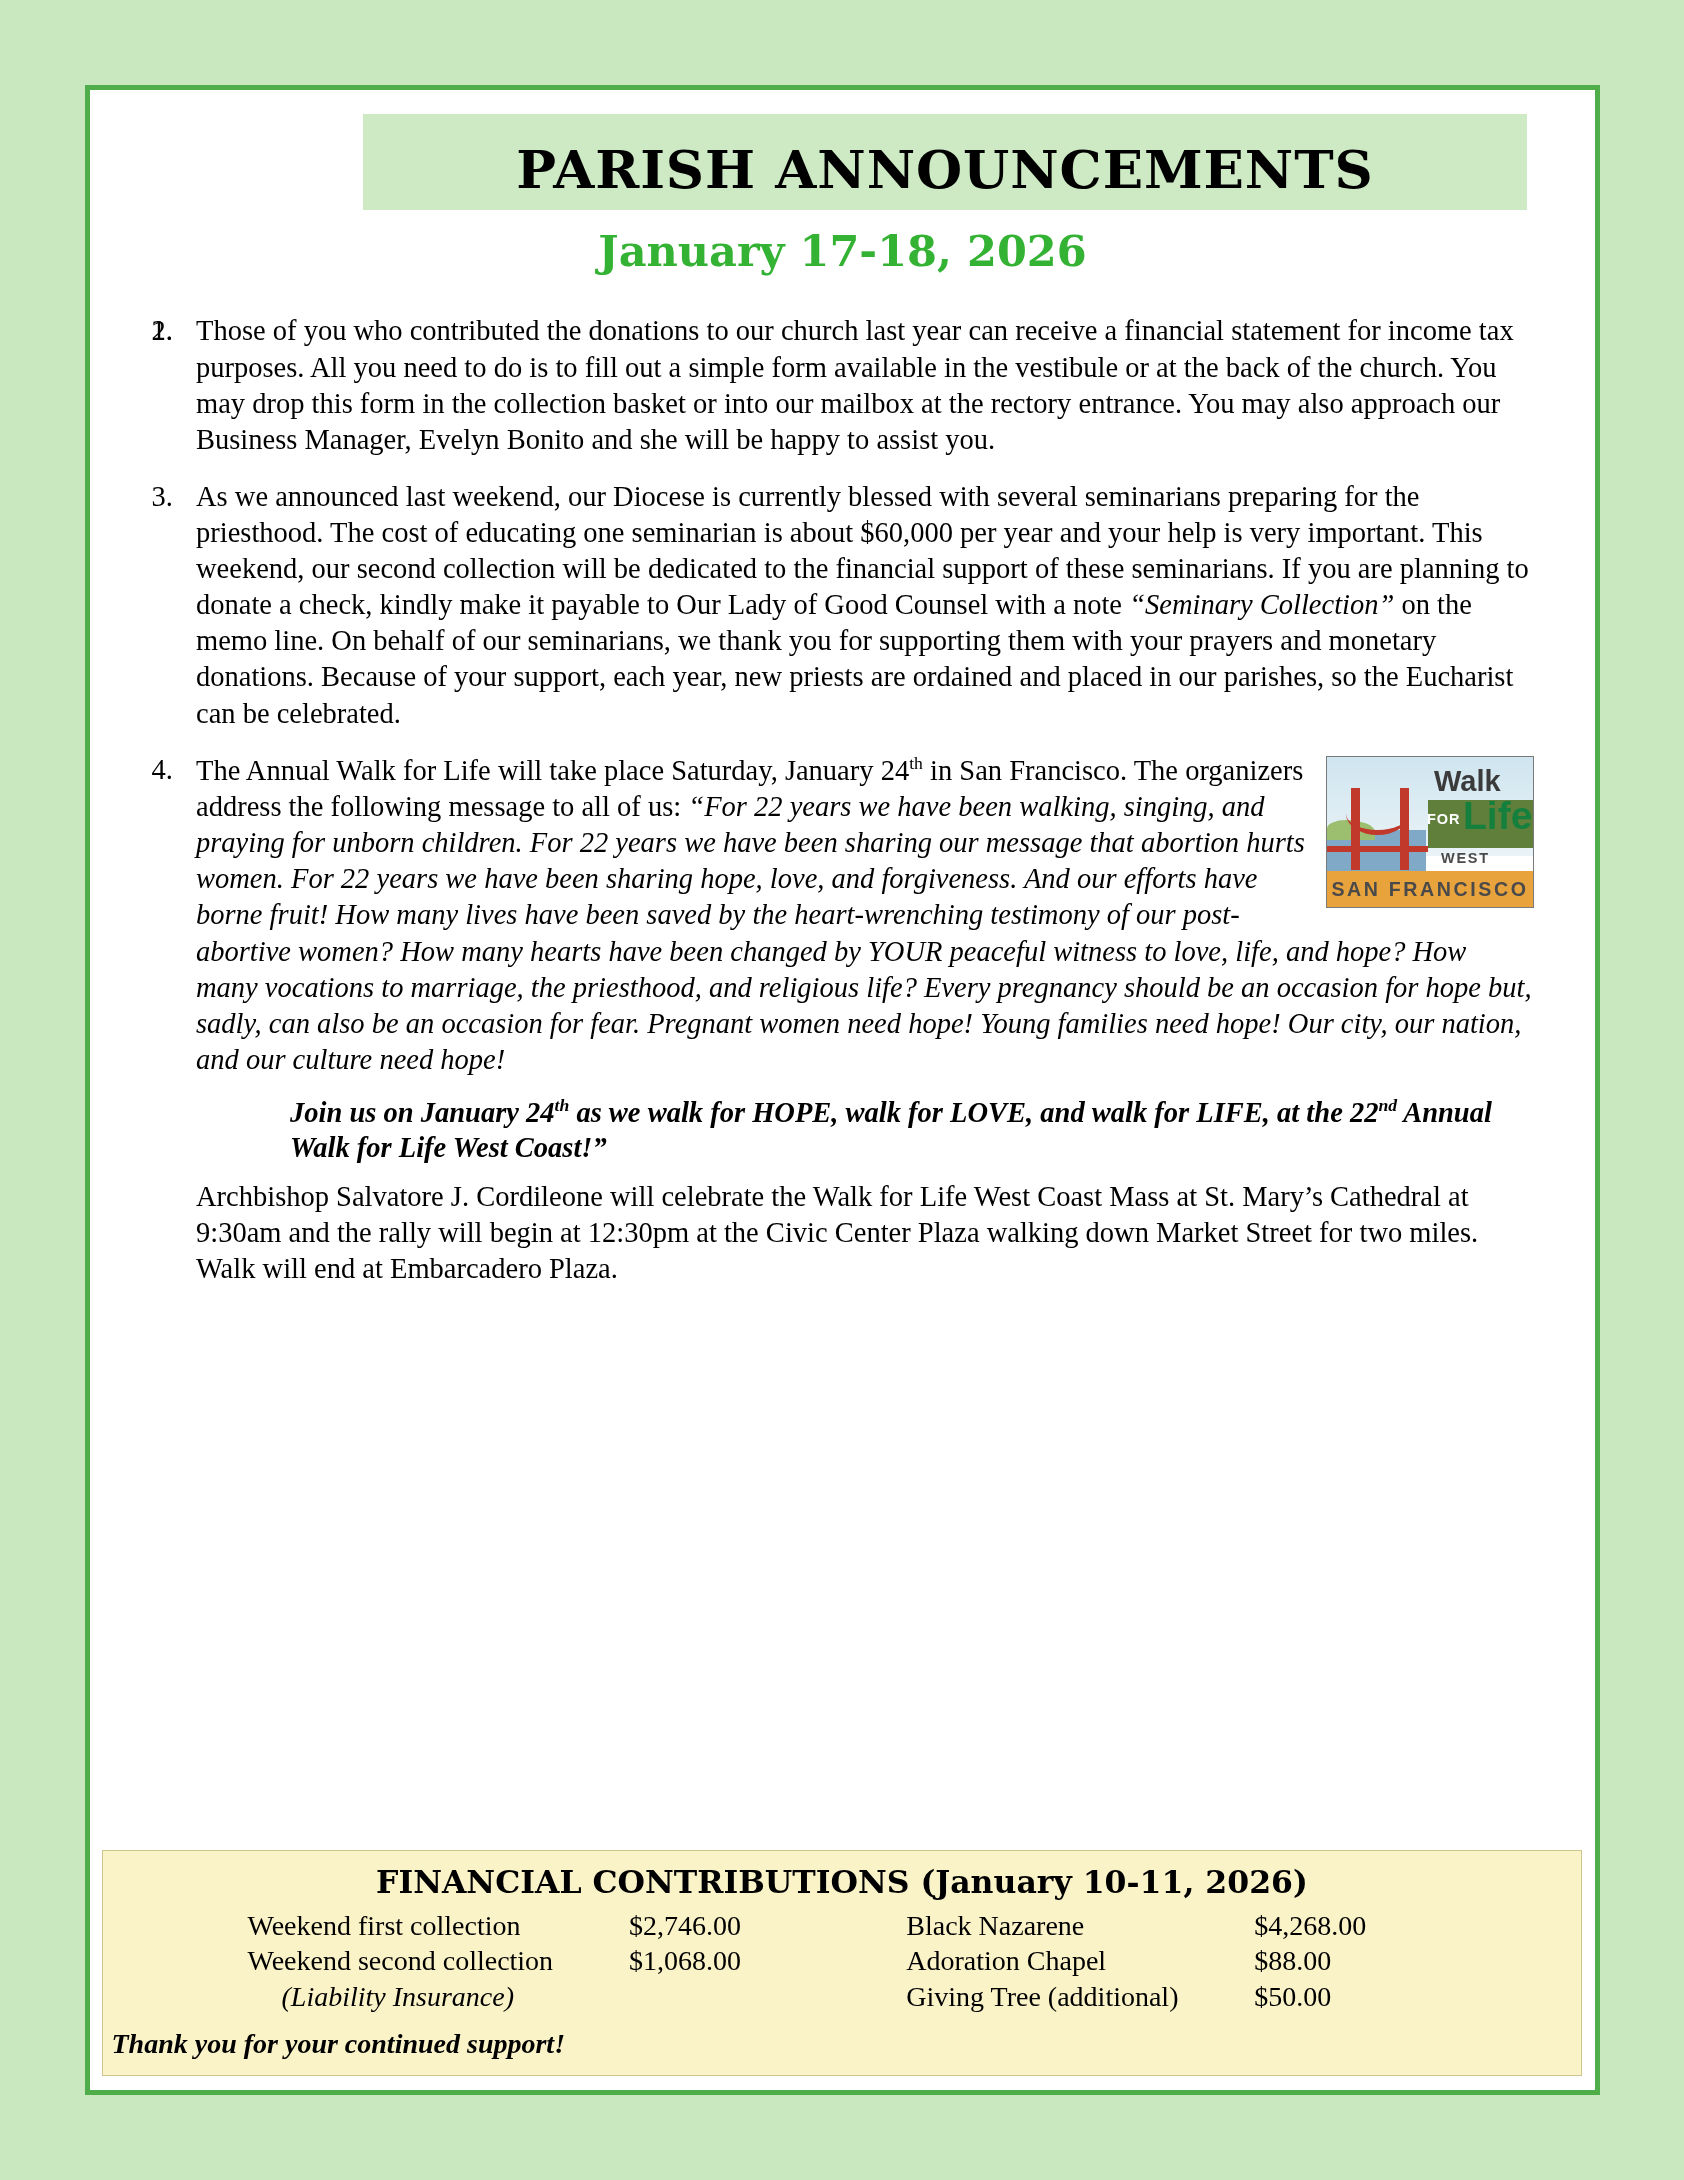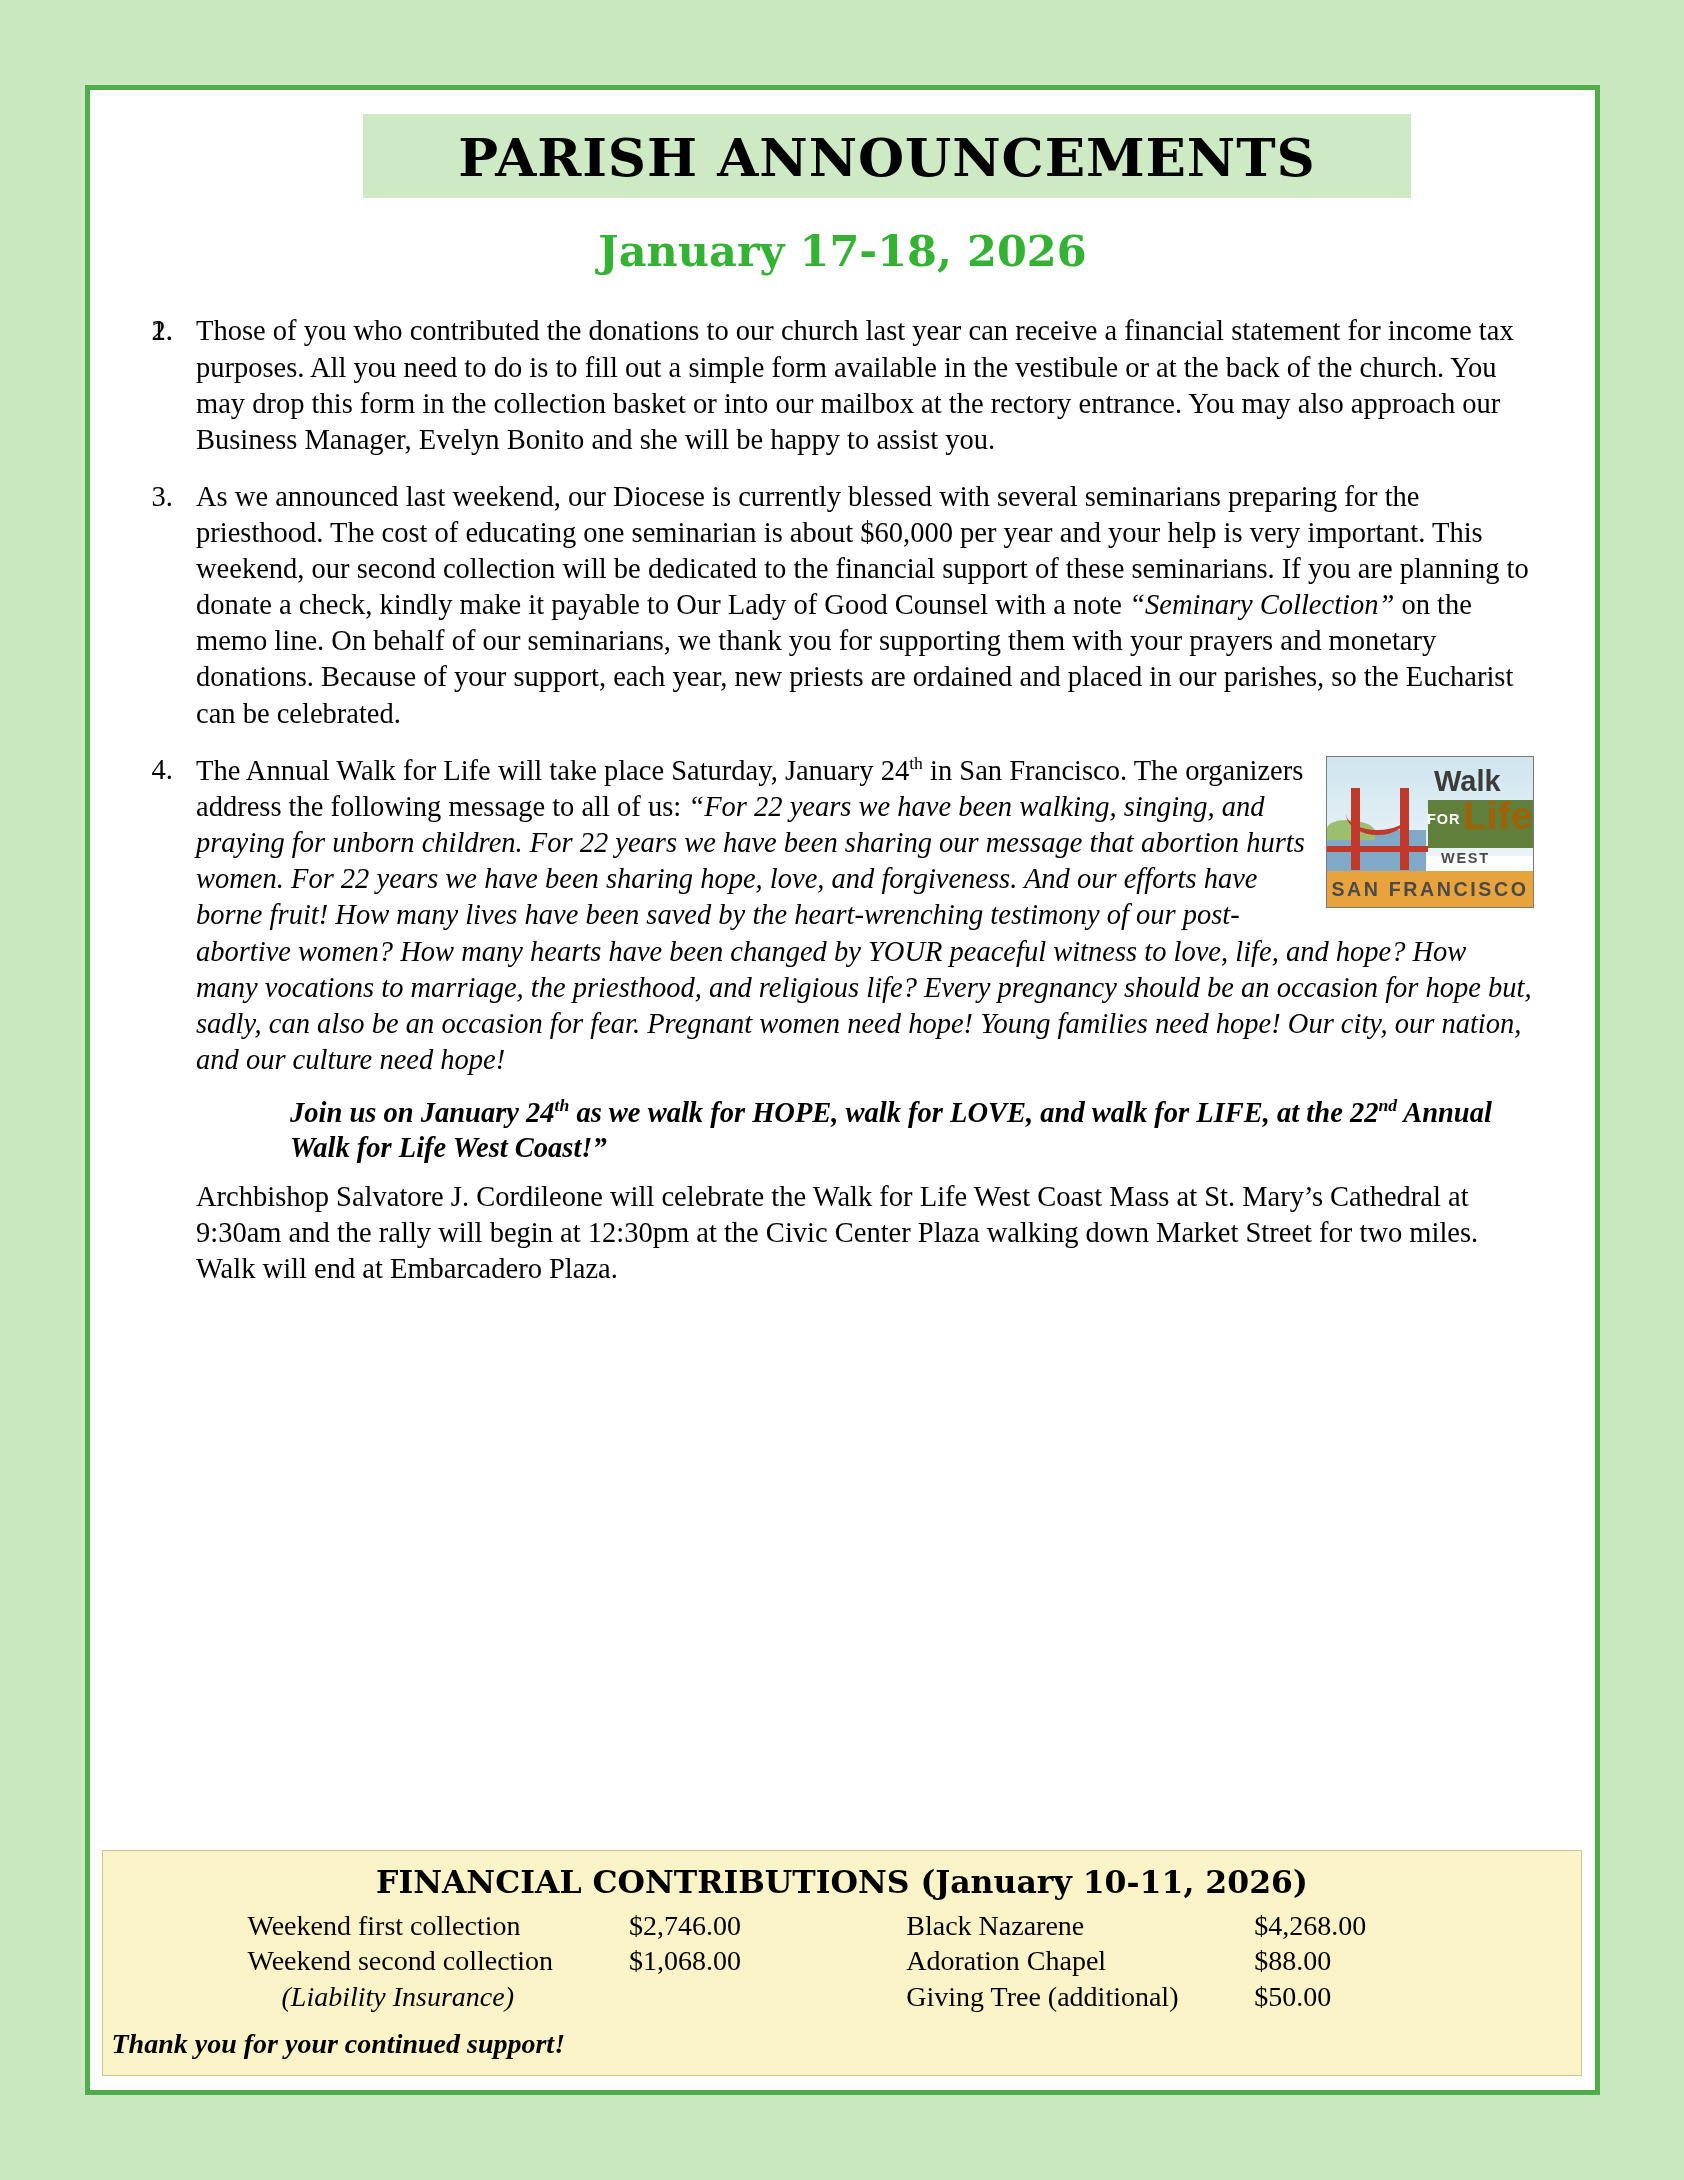--- a/index.html
+++ b/index.html
@@ -26,24 +26,24 @@
   .inner {
     position: relative;
     width: 100%;
     height: 100%;
     box-sizing: border-box;
   }
   .title-band {
     position: absolute;
     left: 273px;
     top: 24px;
-    width: 1048px;
+    width: 1164px;
     background: #cdeac4;
     text-align: center;
-    padding: 14px 0 12px 0;
+    padding: 26px 0 12px 0;
   }
   .title-band .title {
     font-family: "DejaVu Serif", serif;
     font-weight: bold;
     font-size: 53px;
     letter-spacing: 0.9px;
     color: #000;
     line-height: 1.1;
   }
   .subtitle {
@@ -155,21 +155,21 @@
     font-size: 14.5px;
     color: #ffffff;
     letter-spacing: 0.9px;
   }
   .logo .life {
     position: absolute;
     left: 136px; top: 34px;
     font-family: "Liberation Sans", sans-serif;
     font-weight: bold;
     font-size: 39px;
-    color: #a16207;
+    color: #15803d;
   }
   .logo .westcoast {
     position: absolute;
     left: 114px; top: 92px;
     font-family: "Liberation Sans", sans-serif;
     font-weight: bold;
     font-size: 14.5px;
     color: #4a4a4a;
     letter-spacing: 1.7px;
   }

